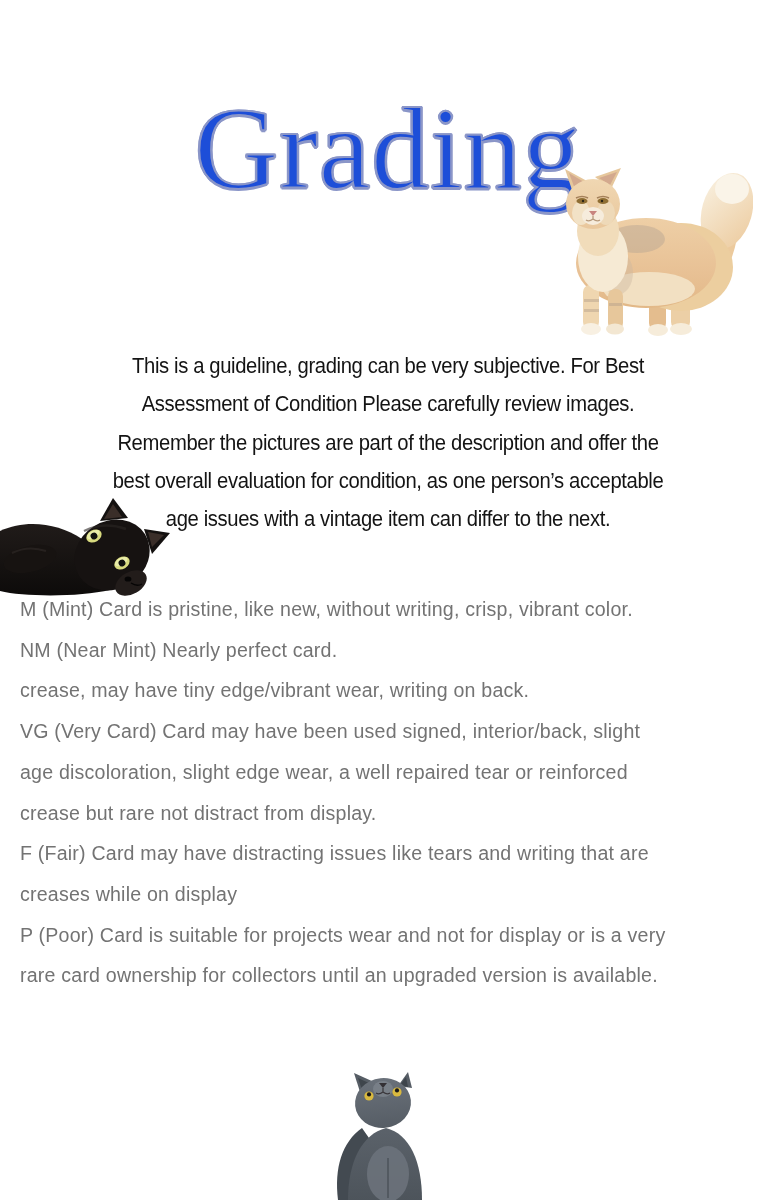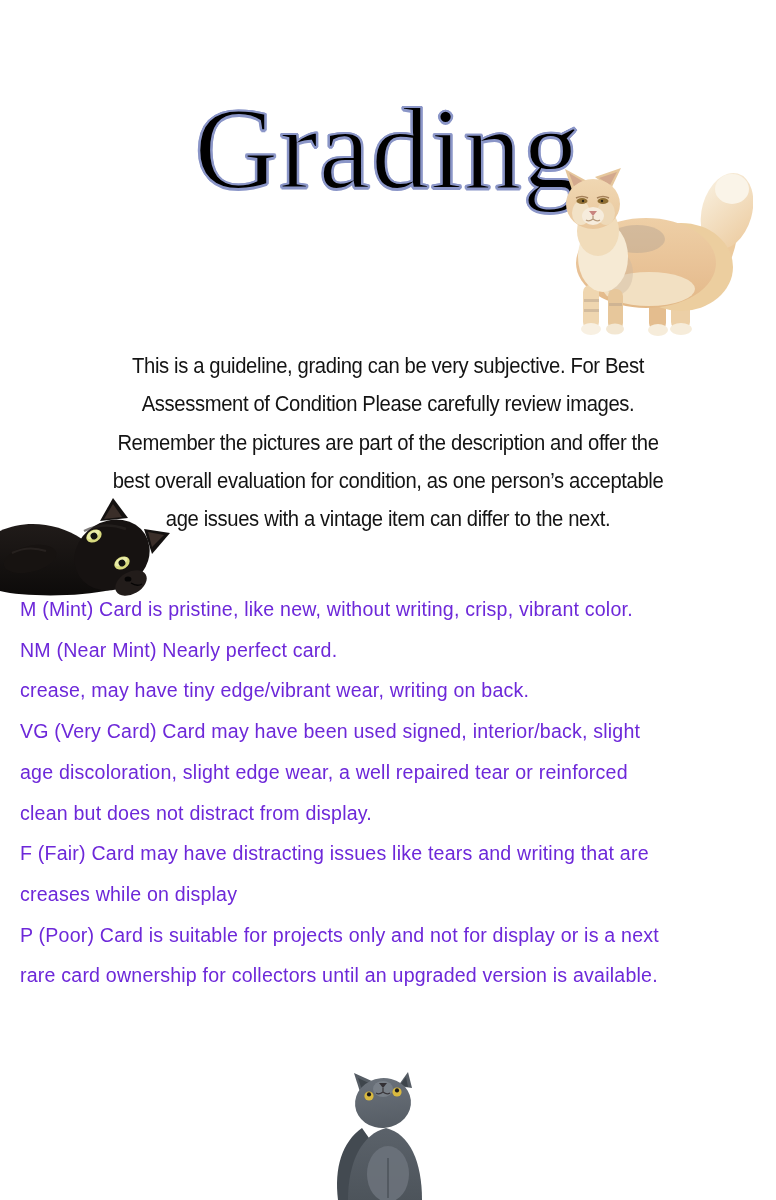--- a/index.html
+++ b/index.html
@@ -13,21 +13,21 @@
   }
 
   
   .title{
     position:absolute;top:0;left:0;right:0;
     text-align:center;
     font-family:"Liberation Serif", serif;
     font-size:116px;
     line-height:1.24;
     font-weight:normal;
-    color:#000000;
+    color:#1d4ed8;
     -webkit-text-stroke:2px #8b96c8;
     text-shadow:
       1.5px 0 0 #8b96c8, -1.5px 0 0 #8b96c8,
       0 1.5px 0 #8b96c8, 0 -1.5px 0 #8b96c8;
     letter-spacing:1px;
   }
 
   
   .intro{
     position:absolute;top:347px;left:0;right:0;
@@ -40,21 +40,21 @@
     transform-origin:50% 0;
   }
   .intro .ln{display:block;white-space:nowrap;}
 
   
   .grades{
     position:absolute;top:589px;left:20px;right:10px;
     font-size:19.6px;
     line-height:40.7px;
     letter-spacing:0.2px;
-    color:#6d28d9;
+    color:#737373;
   }
   .grades p{margin:0;}
   .grades .ln{display:block;white-space:nowrap;}
 
   
   .cat{position:absolute;}
   .cat svg{display:block;width:100%;height:100%;}
   .cat-cream{left:531px;top:161px;width:222px;height:178px;}
   .cat-black{left:0px;top:497px;width:180px;height:101px;}
   .cat-gray{left:310px;top:1072px;width:146px;height:128px;}
@@ -185,28 +185,28 @@
     </p>
     <p>
       <span class="ln">NM (Near Mint) Nearly perfect card.</span>
     </p>
     <p>
       <span class="ln">crease, may have tiny edge/vibrant wear, writing on back.</span>
     </p>
     <p>
       <span class="ln">VG (Very Card) Card may have been used signed, interior/back, slight</span>
       <span class="ln">age discoloration, slight edge wear, a well repaired tear or reinforced</span>
-      <span class="ln">clean but does not distract from display.</span>
+      <span class="ln">crease but rare not distract from display.</span>
     </p>
     <p>
       <span class="ln">F (Fair) Card may have distracting issues like tears and writing that are</span>
       <span class="ln">creases while on display</span>
     </p>
     <p>
-      <span class="ln">P (Poor) Card is suitable for projects only and not for display or is a next</span>
+      <span class="ln">P (Poor) Card is suitable for projects wear and not for display or is a very</span>
       <span class="ln">rare card ownership for collectors until an upgraded version is available.</span>
     </p>
   </div>
 
   <div class="cat cat-gray">
     <svg viewBox="0 0 146 128" xmlns="http://www.w3.org/2000/svg">
       <defs>
         <linearGradient id="grayBody" x1="0" y1="0" x2="0" y2="1">
           <stop offset="0" stop-color="#5b626a"></stop>
           <stop offset="1" stop-color="#4d545b"></stop>

